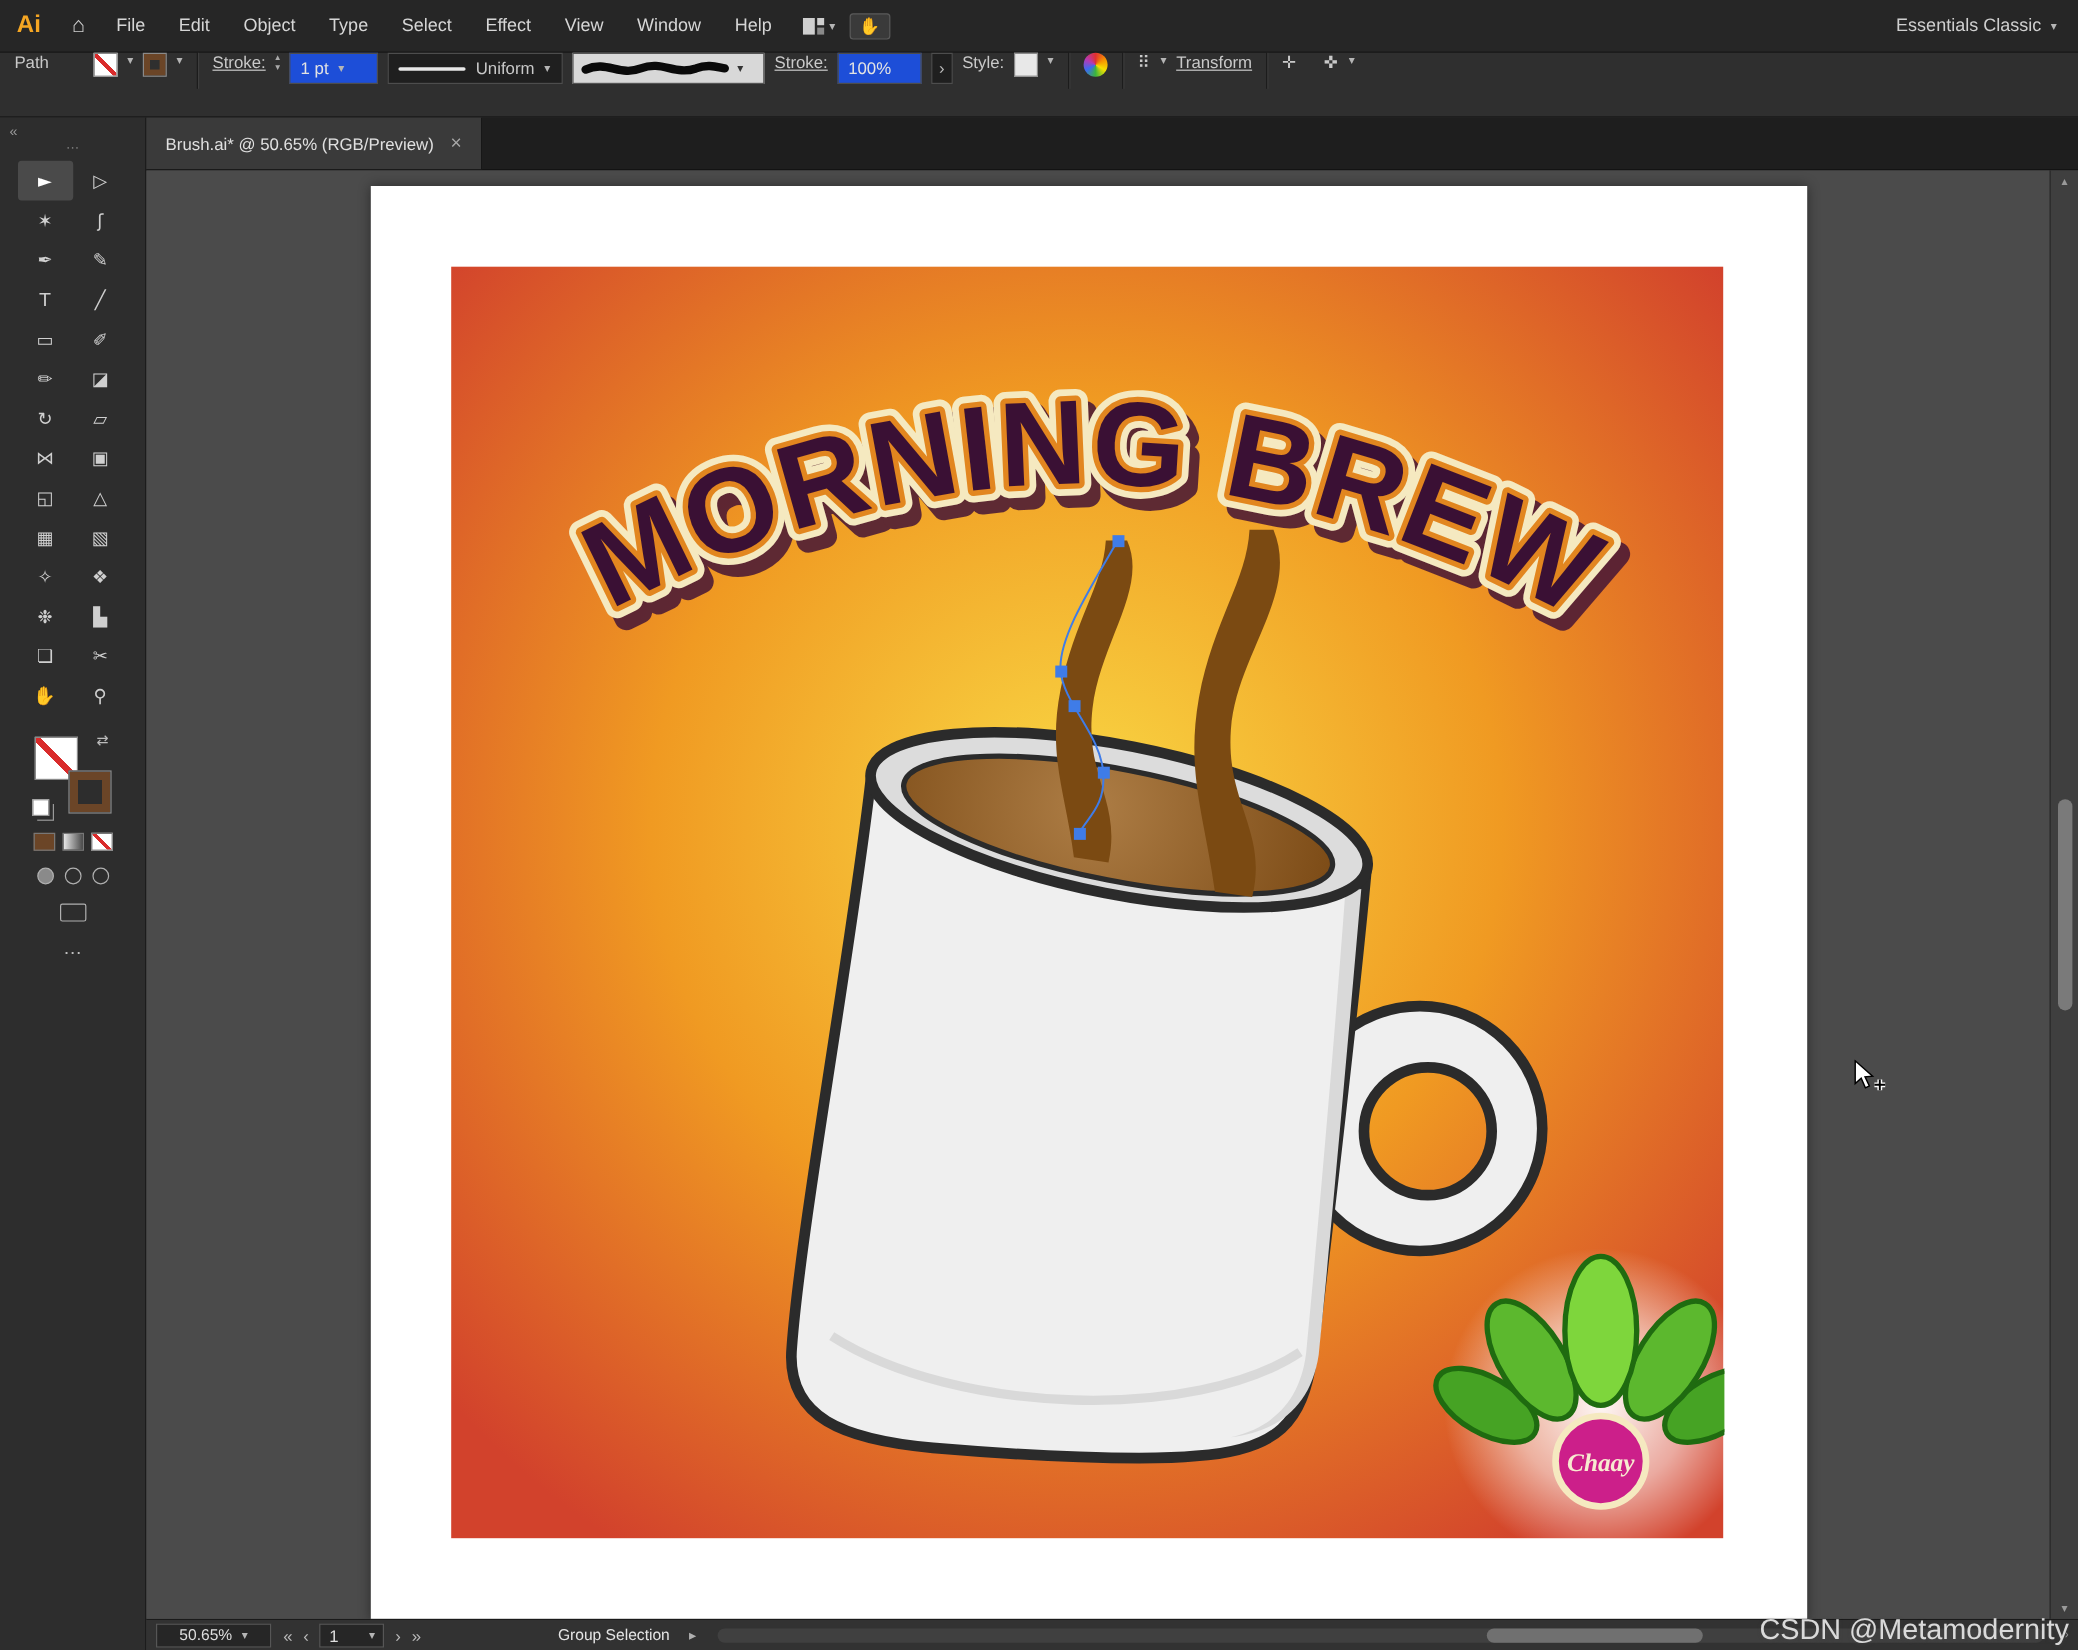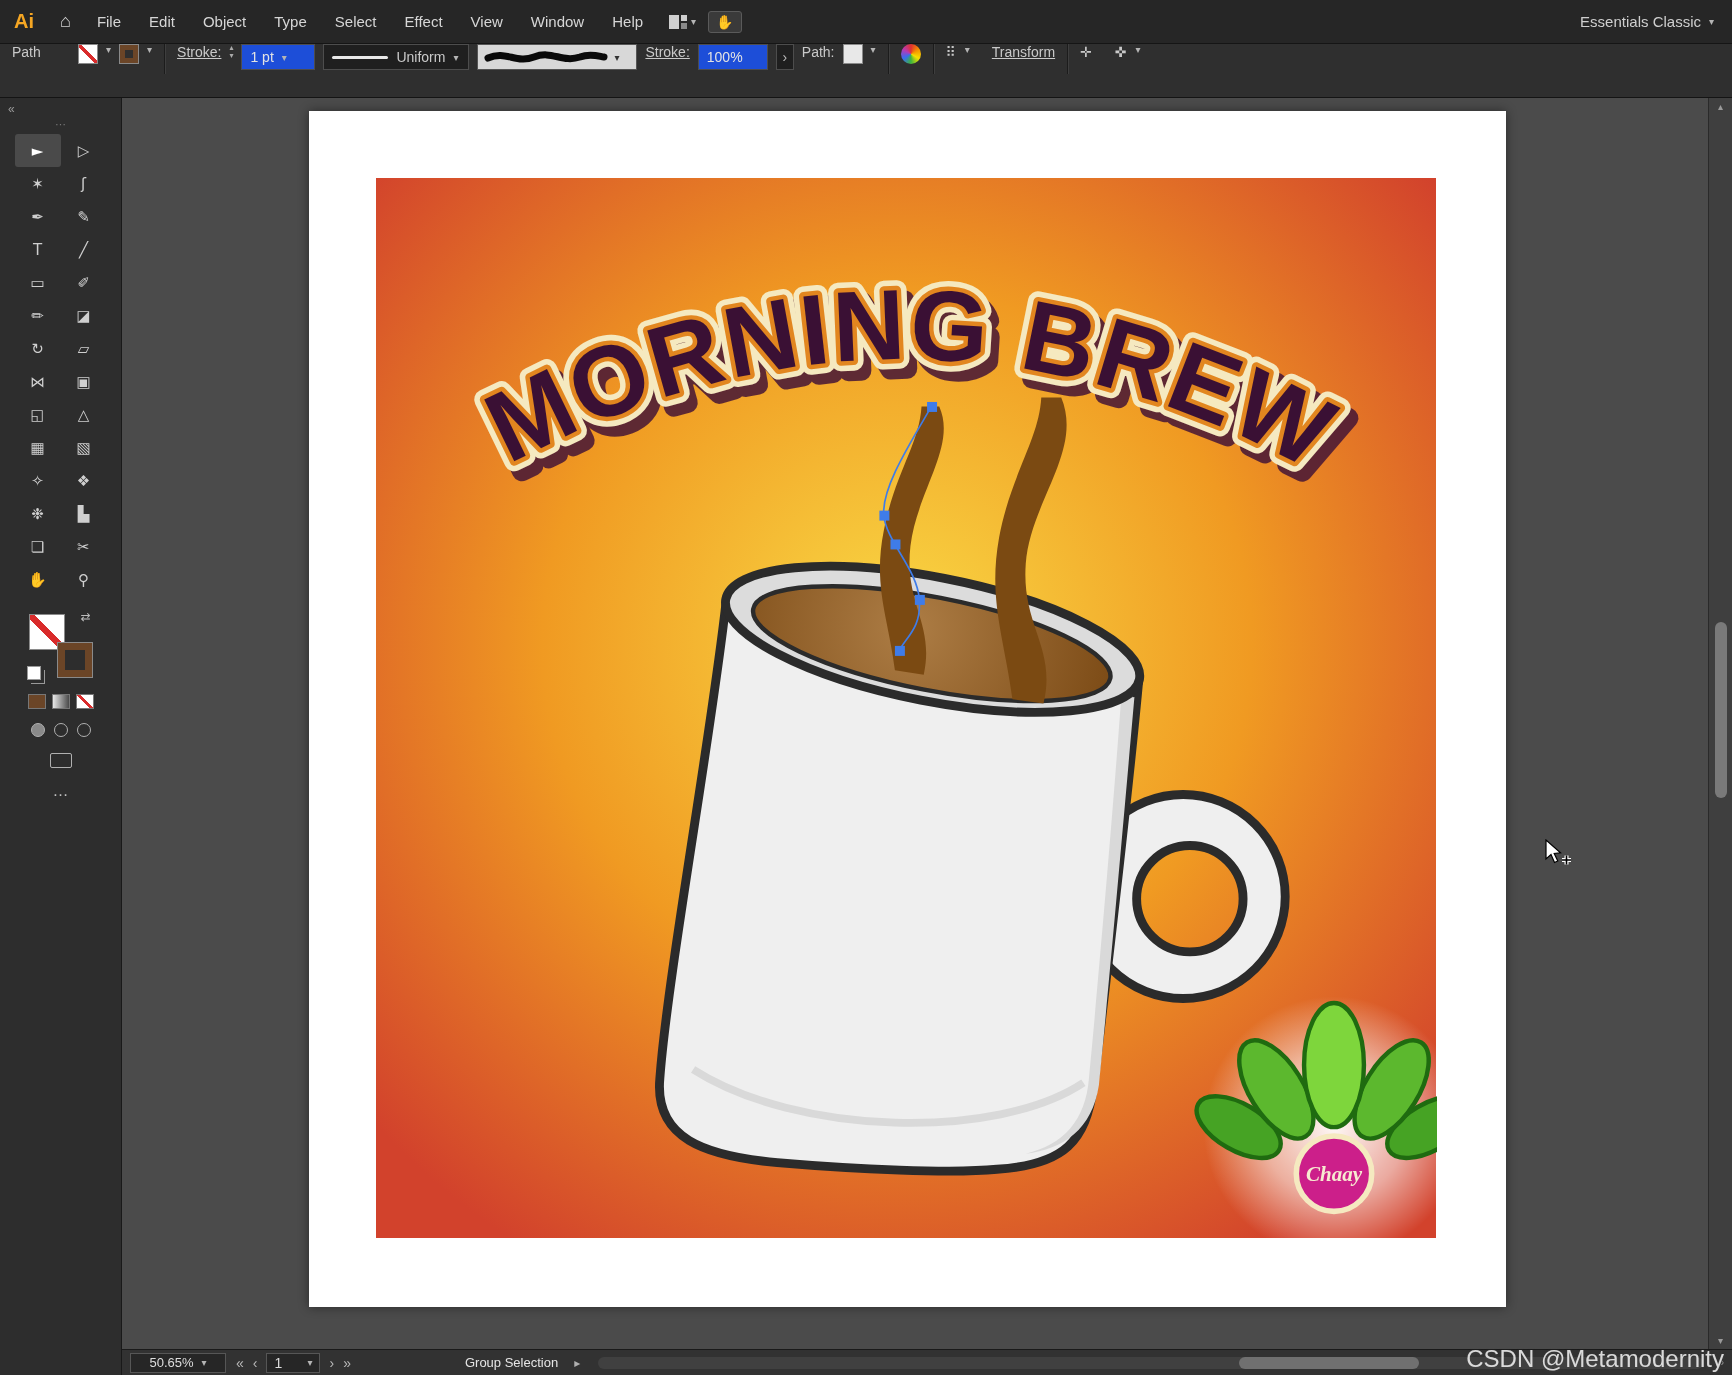--- a/index.html
+++ b/index.html
@@ -170,29 +170,29 @@
       <svg width="124" height="18" viewBox="0 0 124 18">
         <path d="M4 10 C 22 2 32 16 50 9 C 68 2 78 15 96 9 C 106 5 114 8 120 9" stroke="#0a0a0a" stroke-width="7" fill="none" stroke-linecap="round"></path>
       </svg>
       <span class="dd" style="color:#333;">▾</span>
     </span>
     <span class="cb-label link">Stroke:</span>
     <span class="field" style="width:70px;">
       <span>100%</span>
     </span>
     <span class="small-btn">›</span>
-    <span class="cb-label">Path:</span>
+    <span class="cb-label">Style:</span>
     <span class="swatch empty"></span>
     <span class="dd">▾</span>
     <span class="sep"></span>
     <span class="recolor"></span>
     <span class="sep"></span>
     <span class="grid-icon">⠿</span>
     <span class="dd">▾</span>
-    <span class="cb-label link" style="margin-left:14px;">Transform</span>
+    <span class="cb-label link" style="">Transform</span>
     <span class="sep"></span>
     <span class="grid-icon">✛</span>
     <span class="grid-icon" style="margin-left:14px;">✜</span>
     <span class="dd">▾</span>
   </div>
 
   <div class="workspace-row">
 
     <div class="toolbar">
       <div class="tb-header">
@@ -244,20 +244,26 @@
       <div class="mode-row">
         <span class="mode active"></span>
         <span class="mode"></span>
         <span class="mode"></span>
       </div>
       <div class="screen-mode"></div>
       <div class="tb-ellipsis">…</div>
     </div>
 
     <div class="doc-area">
+      <div class="tabbar">
+        <div class="tab">
+          <span>Brush.ai* @ 50.65% (RGB/Preview)</span>
+          <span class="tab-close">×</span>
+        </div>
+      </div>
 
       <div class="canvas-row">
         <div class="canvas">
           <div class="artboard">
 
             <svg class="art" viewBox="0 0 956 956">
               <defs>
                 <radialGradient id="bgGrad" gradientUnits="userSpaceOnUse" cx="470" cy="420" r="640">
                   <stop offset="0" stop-color="#f9d945"></stop>
                   <stop offset="0.5" stop-color="#f09a22"></stop>

